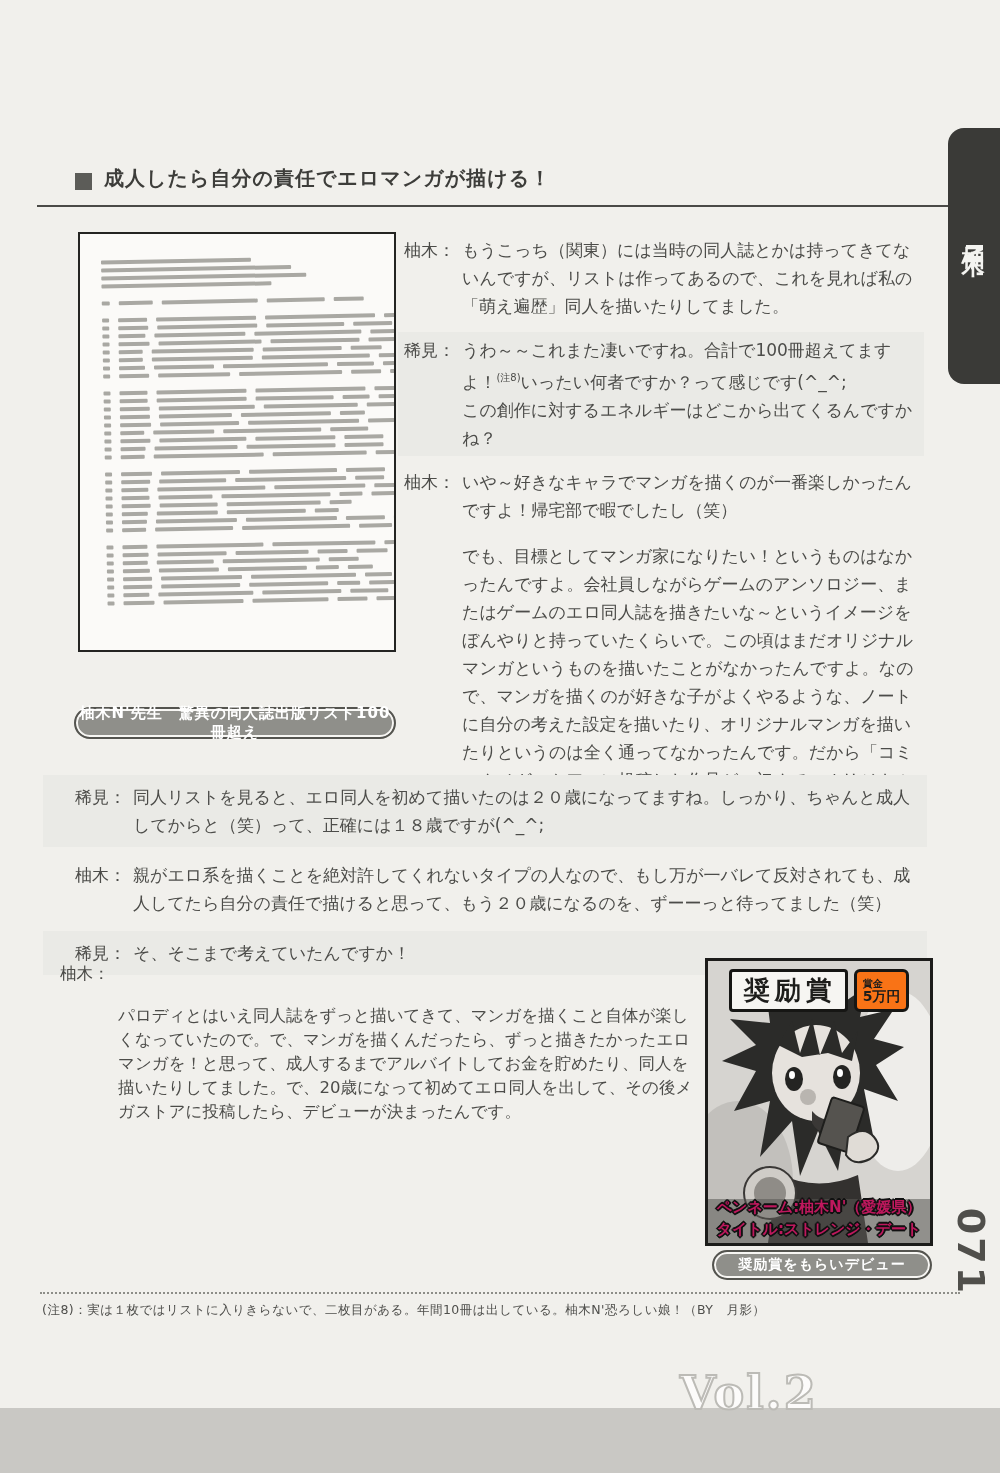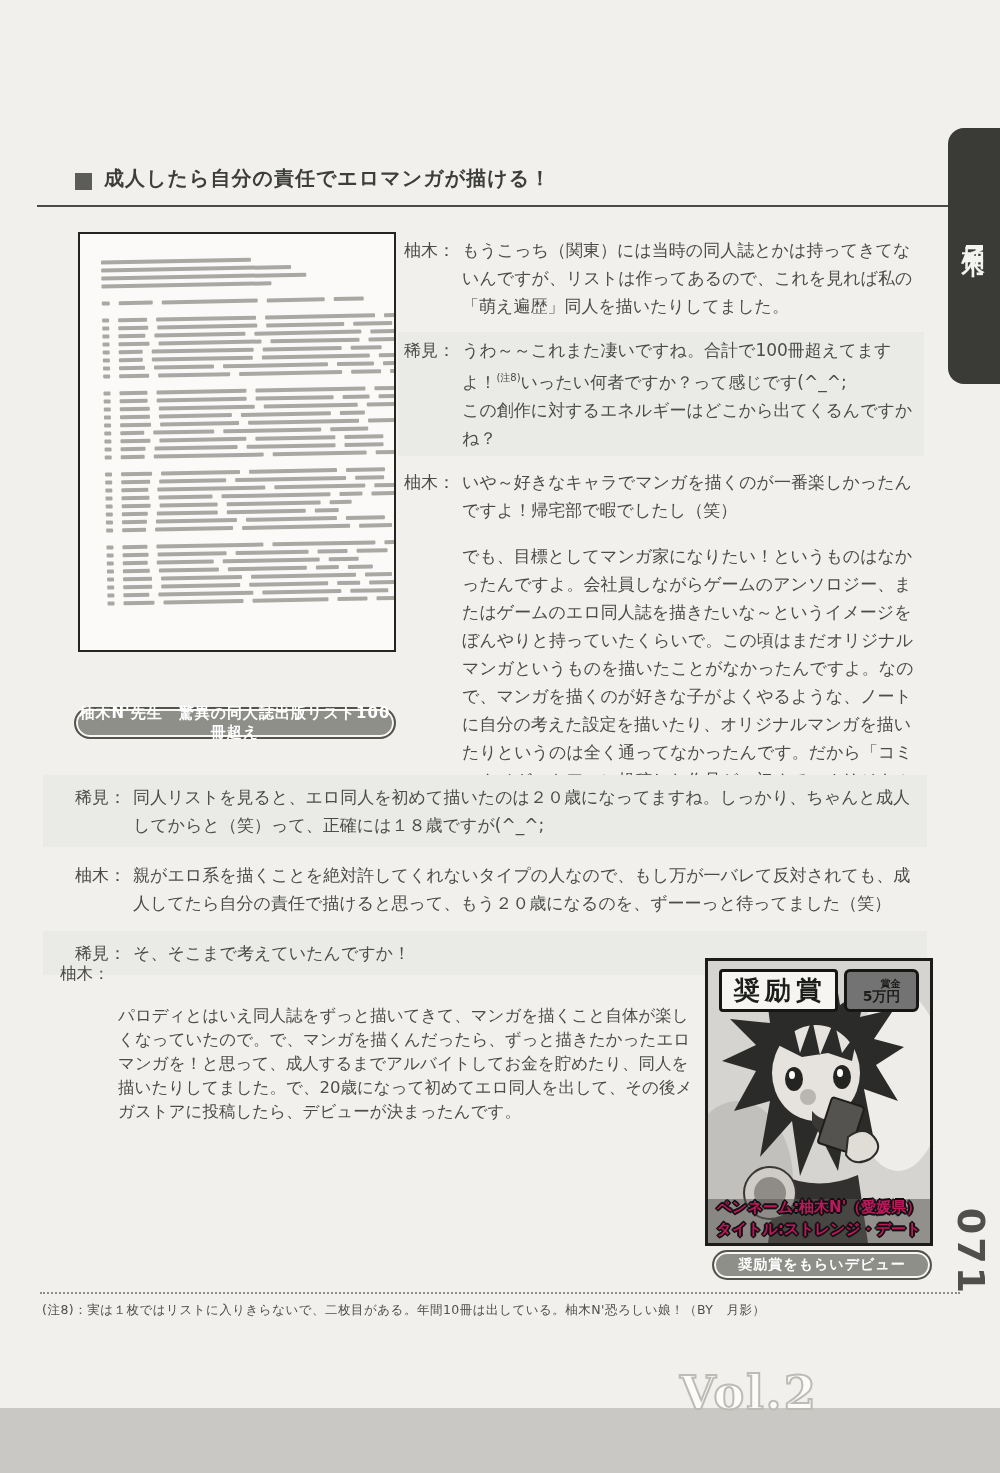--- a/index.html
+++ b/index.html
@@ -65,22 +65,22 @@
     left:705px;top:958px;width:228px;height:288px;box-sizing:border-box;
     background:#dedcd8;border:3px solid #1c1c1a;overflow:hidden;
   }
   .badge-row{position:absolute;left:0;top:8px;width:100%;display:flex;justify-content:center;gap:6px;align-items:stretch;}
   .badge-main{
     border:3px solid #161614;background:#f6f5f2;border-radius:4px;
     font-size:26px;font-weight:bold;letter-spacing:5px;color:#1d1d1b;
     padding:1px 8px 1px 12px;display:flex;align-items:center;
   }
   .badge-prize{
-    border:3px solid #161614;background:#737373;border-radius:6px;
-    padding:1px 16px;display:flex;flex-direction:column;justify-content:center;text-align:right;
+    border:3px solid #161614;background:#f97316;border-radius:6px;
+    padding:1px 6px;display:flex;flex-direction:column;justify-content:center;text-align:left;
     color:#1d1d1b;font-weight:bold;
   }
   .badge-prize .l1{font-size:10px;line-height:11px;}
   .badge-prize .l2{font-size:14px;line-height:15px;}
   .art-svg{position:absolute;left:0;top:0;width:100%;height:100%;}
   .art-caption{
     position:absolute;left:0;width:100%;text-align:center;
     color:#be185d;font-weight:bold;font-size:15px;line-height:20px;white-space:nowrap;
     text-shadow:-2px 0 #111,2px 0 #111,0 -2px #111,0 2px #111,-1px -1px #111,1px 1px #111,-1px 1px #111,1px -1px #111;
   }

